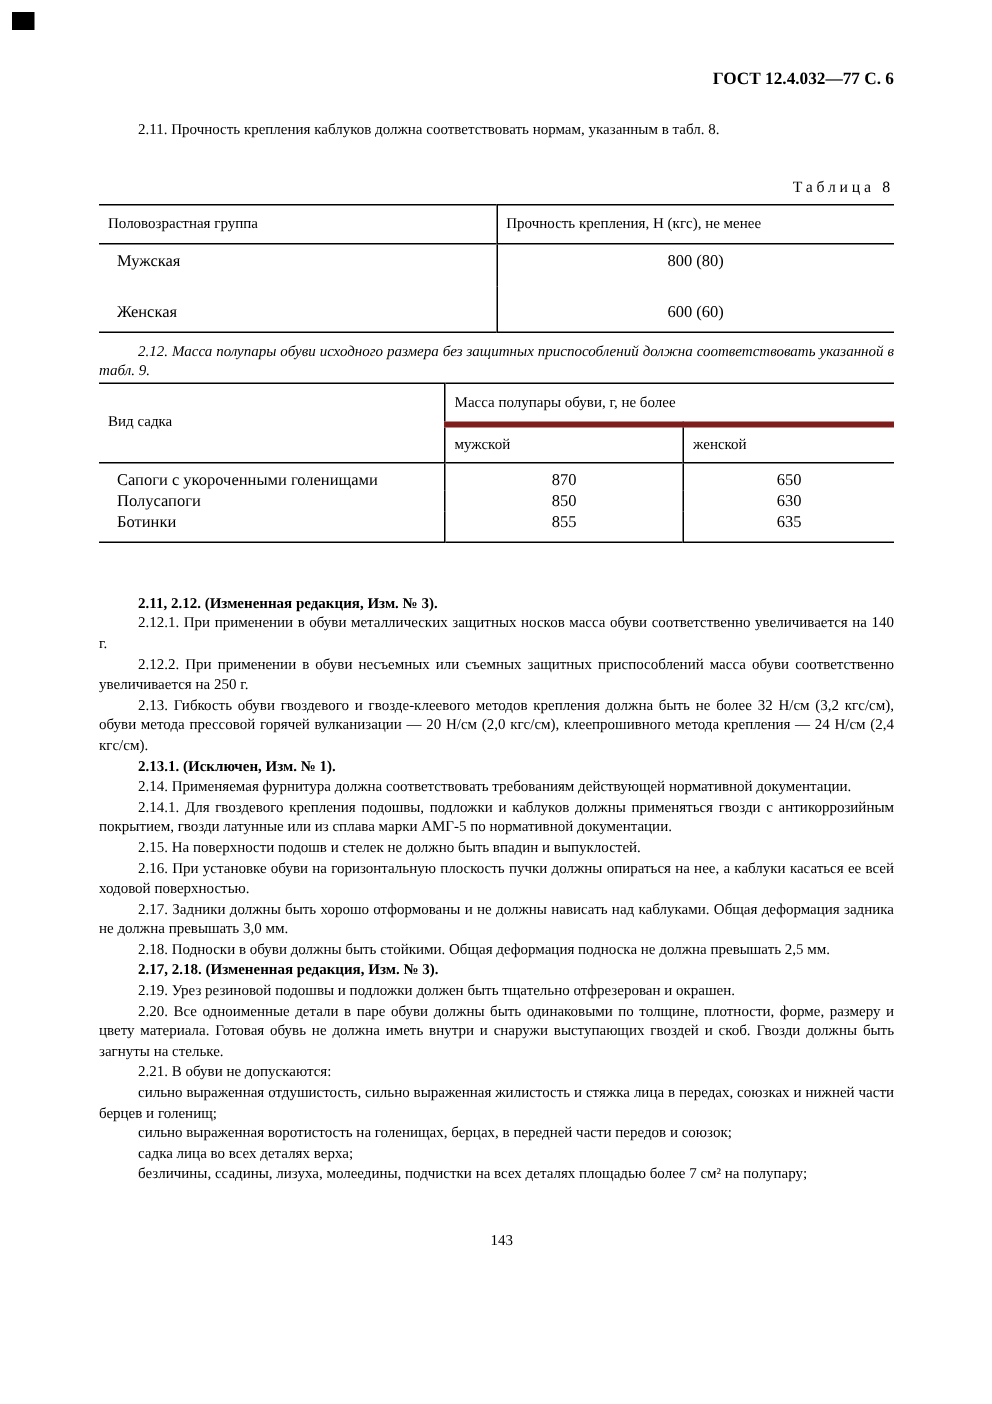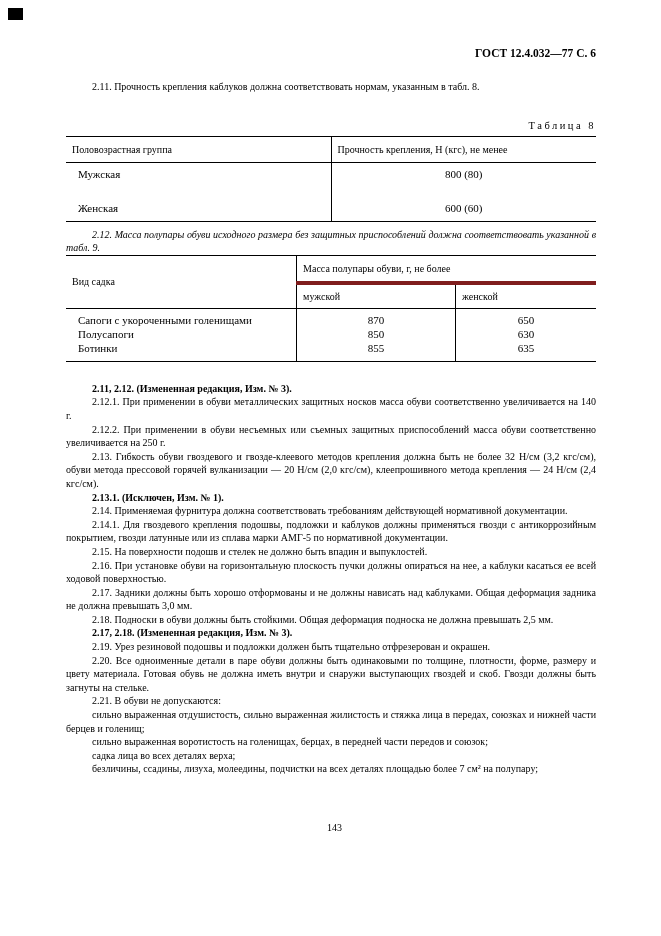--- a/index.html
+++ b/index.html
@@ -65,21 +65,21 @@
   .t9 .c3 { width:26.5%; }
   .t9 .span-hdr { border-bottom:4px solid #7f1d1d; }
   .t9 .sub-hdr { padding:6px 6px; }
   .t9 .div-r { border-right:1px solid #000; }
   .t9 tbody td { font-size:11px; padding:1px 6px;font-family:Liberation Serif, serif; }
   .t9 tbody tr:first-child td { padding-top:5px; }
   .t9 tbody tr:last-child td { padding-bottom:7px; }
   .t9 .name { padding-left:12px; }
   .t9 .val { text-align:center; }
 
-  .paras { margin-top:20px; }
+  .paras { margin-top:34px; }
   .page-number {
     position:absolute; left:4px; width:661px; top:822px;
     text-align:center;
     font-size:10px;
   }
 </style>
 </head>
 <body>
 
 <div class="page">

